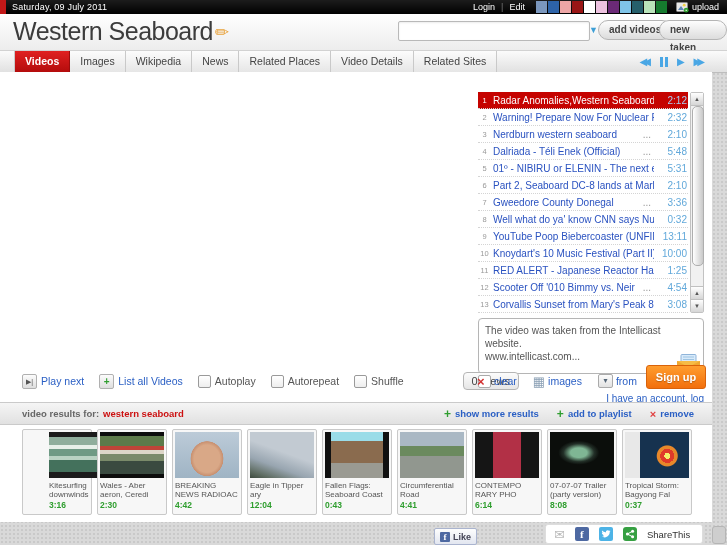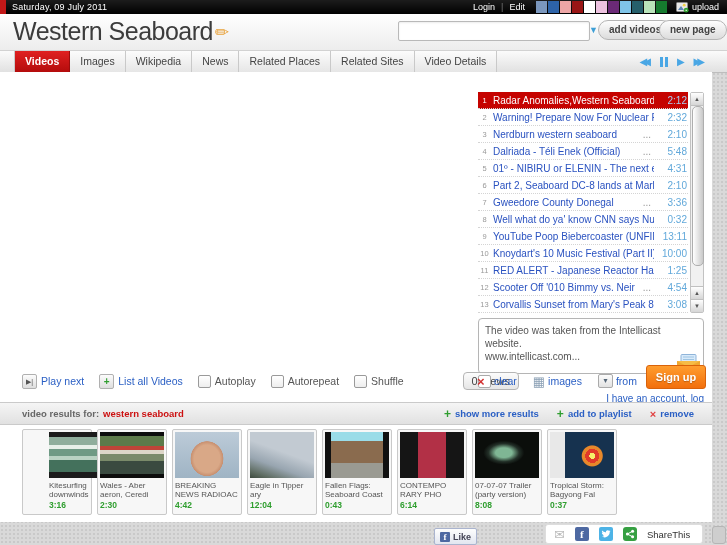--- a/index.html
+++ b/index.html
@@ -152,32 +152,32 @@
       </svg>
     </span>
     <span class="uploadlabel">upload</span>
   </div>
 
   <div class="header">
     <div class="title"><span>Western Seaboard</span><span class="pencil">✏</span></div>
     <input class="searchbox" value="" style="">
     <span class="searchcaret">▼</span>
     <div class="pillbtn btn-addvideos">add videos</div>
-    <div class="pillbtn btn-newpage">new page</div>
+    <div class="pillbtn btn-newpage">new taken</div>
   </div>
 
   <div class="tabbar">
     <div class="tabs">
         <div class="tab active">Videos</div>
         <div class="tab">Images</div>
         <div class="tab">Wikipedia</div>
         <div class="tab">News</div>
         <div class="tab">Related Places</div>
+        <div class="tab">Video Details</div>
         <div class="tab">Related Sites</div>
-        <div class="tab">Video Details</div>
       </div>
     <div class="transport">
       <span class="tbtn dbl">◀◀</span>
       <span class="pausebtn">
           <i></i>
           <i></i>
         </span>
       <span class="tbtn">▶</span>
       <span class="tbtn dbl">▶▶</span>
     </div>
@@ -205,21 +205,21 @@
           </div>
           <div class="plrow">
             <span class="plnum">4</span>
             <span class="pltitle">Dalriada - Téli Enek (Official)</span>
             <span class="pldots show">...</span>
             <span class="pltime">5:48</span>
           </div>
           <div class="plrow">
             <span class="plnum">5</span>
             <span class="pltitle">01º - NIBIRU or ELENIN - The next ever...</span>
-            <span class="pltime">4:31</span>
+            <span class="pltime">5:31</span>
           </div>
           <div class="plrow">
             <span class="plnum">6</span>
             <span class="pltitle">Part 2, Seaboard DC-8 lands at Marble ...</span>
             <span class="pltime">2:10</span>
           </div>
           <div class="plrow">
             <span class="plnum">7</span>
             <span class="pltitle">Gweedore County Donegal</span>
             <span class="pldots show">...</span>
@@ -353,20 +353,25 @@
       </div>
       <div class="card">
         <div class="timg thumb-3"></div>
         <div class="ttitle">Eagle in Tipper ary</div>
         <div class="ttime">12:04</div>
       </div>
       <div class="card">
         <div class="timg thumb-4"></div>
         <div class="ttitle">Fallen Flags: Seaboard Coast</div>
         <div class="ttime">0:43</div>
+      </div>
+      <div class="card">
+        <div class="timg thumb-5"></div>
+        <div class="ttitle">Circumferential Road</div>
+        <div class="ttime">4:41</div>
       </div>
       <div class="card">
         <div class="timg thumb-6"></div>
         <div class="ttitle">CONTEMPO RARY PHO</div>
         <div class="ttime">6:14</div>
       </div>
       <div class="card">
         <div class="timg thumb-7"></div>
         <div class="ttitle">07-07-07 Trailer (party version)</div>
         <div class="ttime">8:08</div>

